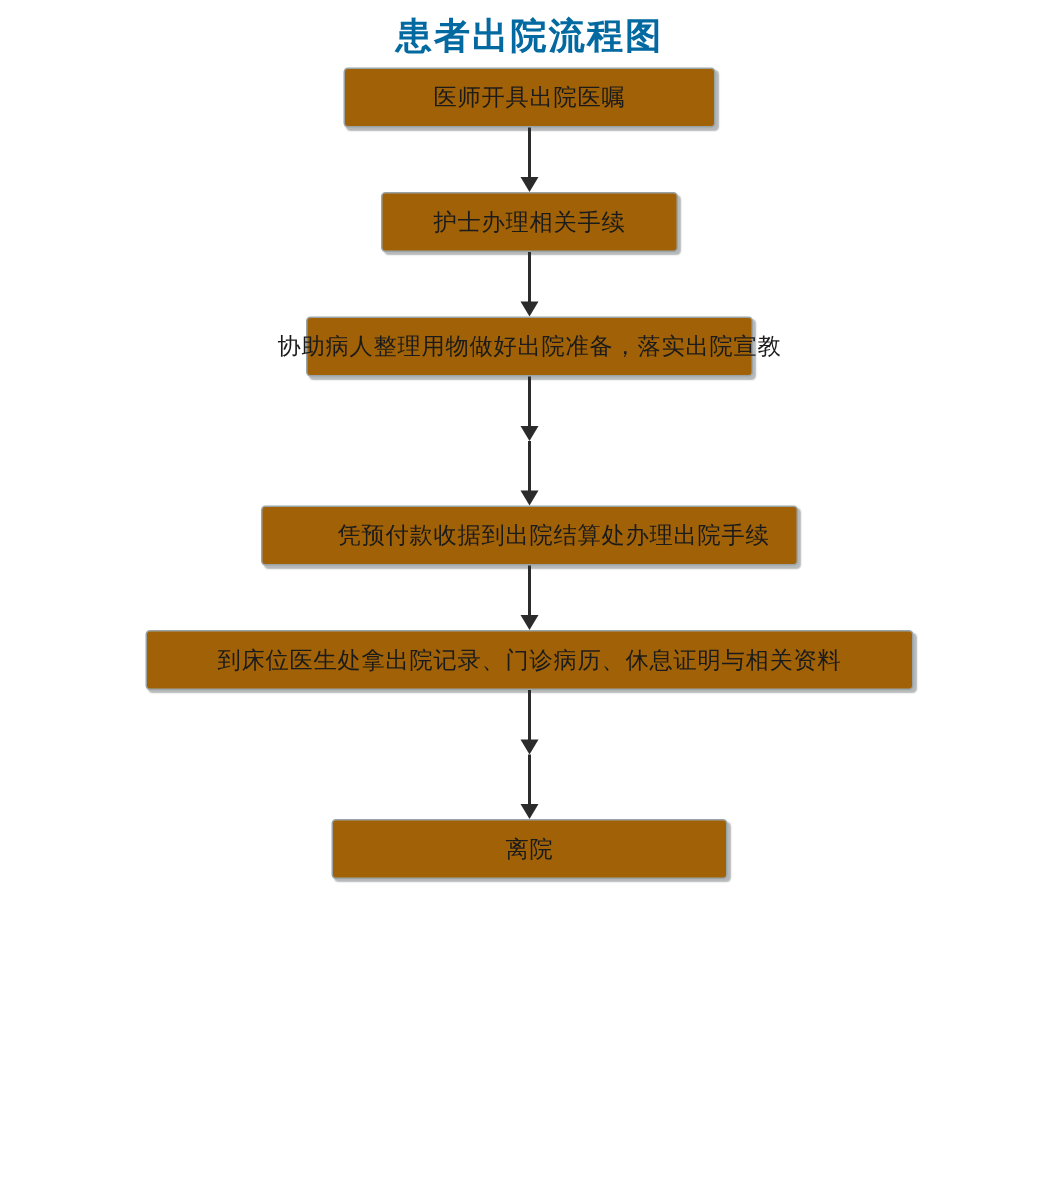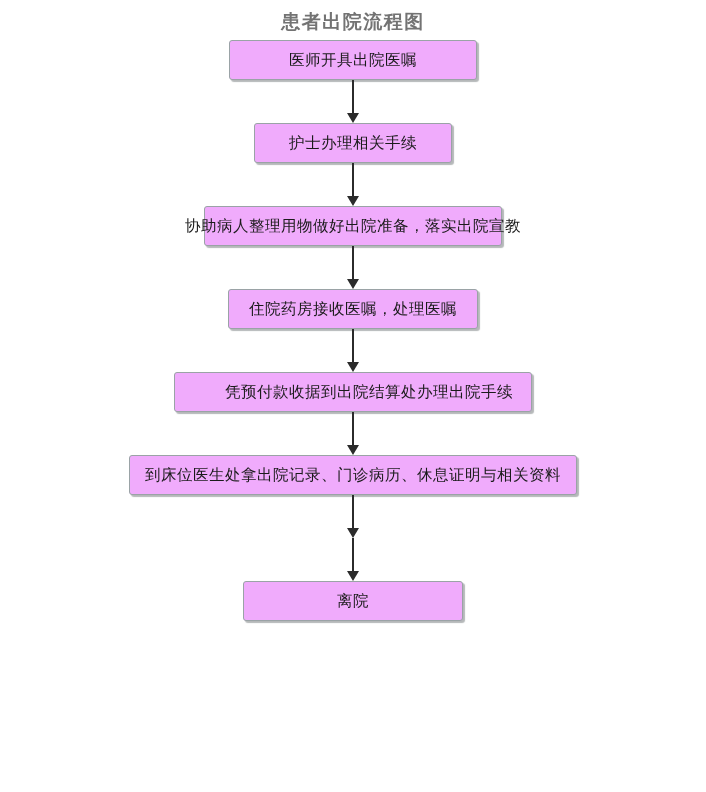--- a/index.html
+++ b/index.html
@@ -18,53 +18,53 @@
     position: relative;
     width: 706px;
     height: 792px;
     display: flex;
     flex-direction: column;
     align-items: center;
   }
 
   .chart-title {
     margin-top: 12px;
-    font-size: 19px;
+    font-size: 24px;
     font-weight: bold;
     letter-spacing: 1.5px;
-    color: #737373;
+    color: #0369a1;
     line-height: 1;
     white-space: nowrap;
   }
 
   .node {
     box-sizing: border-box;
-    background: #f0abfc;
+    background: #a16207;
     border: 1px solid #9aa3a6;
     border-radius: 3px;
     box-shadow: 2px 2px 1px rgba(120,125,128,0.55);
     display: flex;
     align-items: center;
     justify-content: center;
     color: #1b1b1b;
     font-size: 15.5px;
     letter-spacing: 0.5px;
     white-space: nowrap;
     height: 40px;
   }
 
   
   .w-1 { width: 248px; }
   .w-2 { width: 198px; }
   .w-3 { width: 298px; }
   .w-4 { width: 250px; }
   .w-5 { width: 358px; padding-left: 32px; }
-  .w-6 { width: 448px; }
+  .w-6 { width: 512px; }
   .w-7 { width: 455px; }
-  .w-8 { width: 220px; }
+  .w-8 { width: 264px; }
 
   .connector {
     position: relative;
     width: 14px;
     height: 43px;
     display: flex;
     justify-content: center;
   }
   .connector .stem {
     position: absolute;
@@ -118,23 +118,20 @@
 
   <div class="node w-3">
     <span>协助病人整理用物做好出院准备，落实出院宣教</span>
   </div>
 
   <div class="connector">
     <span class="stem"></span>
     <span class="head"></span>
   </div>
 
-  <div class="node w-4">
-    <span>住院药房接收医嘱，处理医嘱</span>
-  </div>
 
   <div class="connector">
     <span class="stem"></span>
     <span class="head"></span>
   </div>
 
   <div class="node w-5">
     <span>凭预付款收据到出院结算处办理出院手续</span>
   </div>
 

